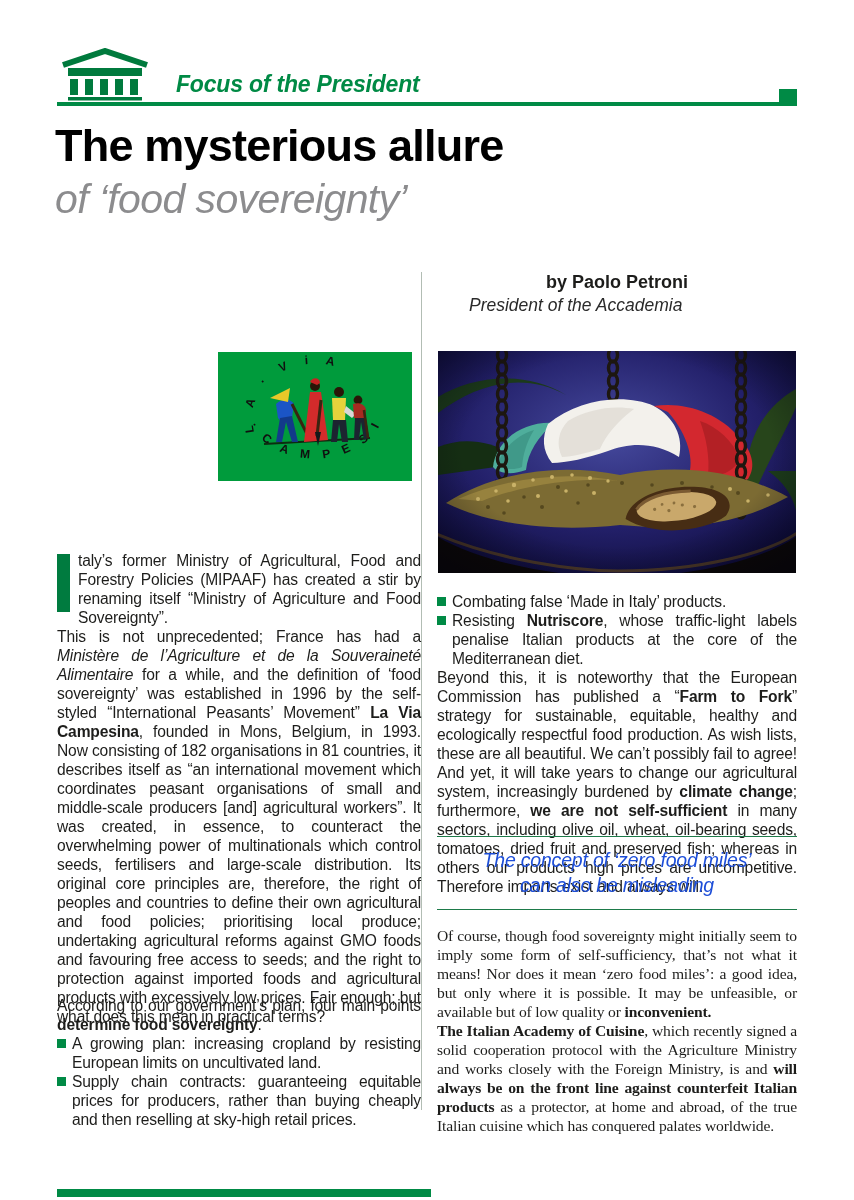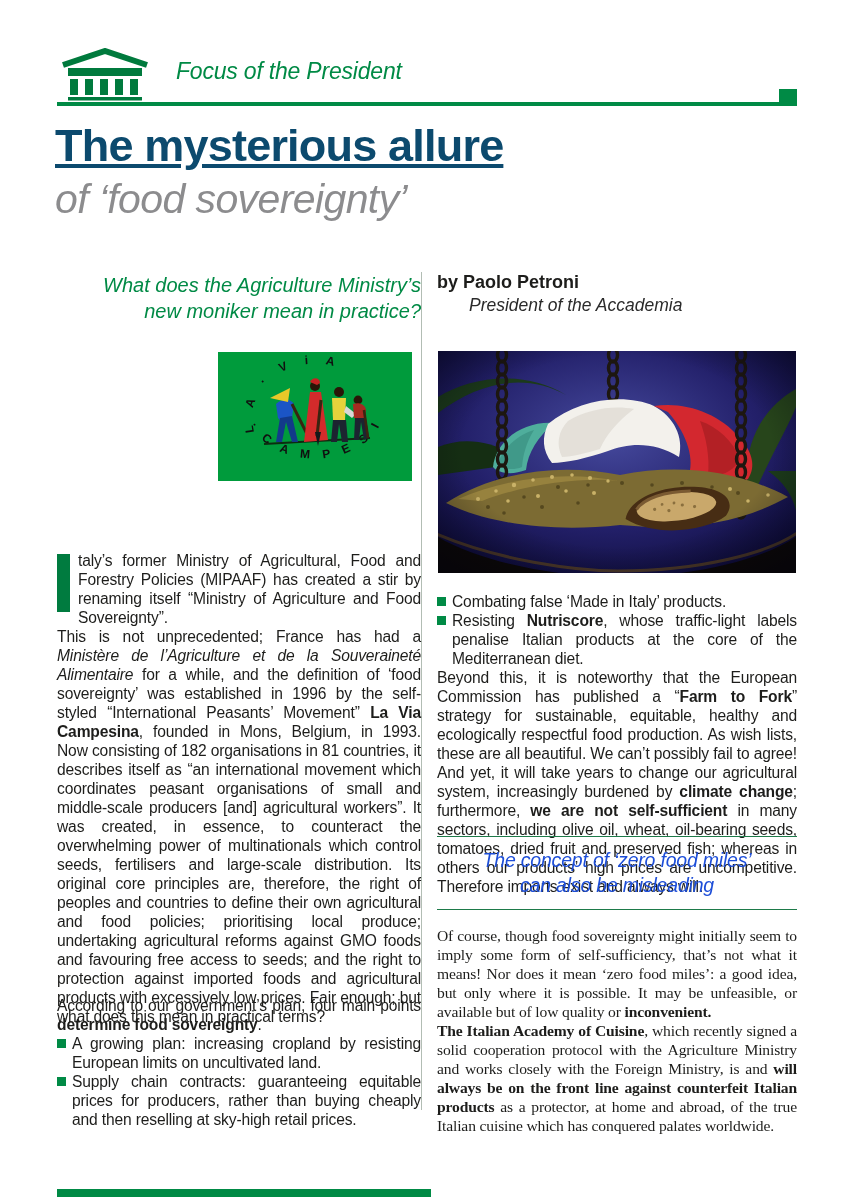--- a/index.html
+++ b/index.html
@@ -6,30 +6,30 @@
   .page{
     position:relative;width:854px;height:1200px;background:#ffffff;overflow:hidden;
     font-family:"Liberation Sans",sans-serif;color:#1d1d1b;
   }
   .b{font-weight:bold}
   .i{font-style:italic}
 
   
   .logo-temple{position:absolute;left:57px;top:48px;width:96px;height:58px;}
   .section-label{
-    position:absolute;left:176px;top:58px;font-size:23px;font-weight:normal;font-style:italic;
+    position:absolute;left:176px;top:71px;font-size:23px;font-weight:bold;font-style:italic;
     color:#008a45;letter-spacing:-0.2px;
   }
   .header-rule{position:absolute;left:57px;top:102px;width:723px;height:4px;background:#008a45;}
   .header-rule-sq{position:absolute;left:779px;top:89px;width:18px;height:17px;background:#008a45;}
 
   
   .title1{
     position:absolute;left:55px;top:120px;width:740px;
-    font-size:45px;font-weight:bold;color:#0c4a6e;letter-spacing:-0.8px;text-decoration:underline;
+    font-size:45px;font-weight:bold;color:#000000;letter-spacing:-0.8px;
   }
   .title2{
     position:absolute;left:55px;top:176px;width:740px;
     font-size:41px;font-style:italic;color:#8c8c8e;letter-spacing:-0.6px;
   }
 
   
   .col-divider{position:absolute;left:421px;top:272px;width:1px;height:838px;background:#b2bdb4;}
 
   .standfirst{
@@ -60,21 +60,21 @@
   .right-body1{position:absolute;left:437px;top:592px;width:360px;}
   .right-body2{position:absolute;left:437px;top:926px;width:360px;font-family:Liberation Serif, serif;}
 
   .bullet{padding-left:15px;text-indent:-15px;}
   .bullet .sq{
     display:inline-block;width:9px;height:9px;background:#008a45;margin-right:6px;
     transform:translateY(-1px);
   }
 
   
-  .byline-name{position:absolute;left:437px;top:272px;width:360px;font-size:18px;font-weight:bold;color:#1d1d1b;}
+  .byline-name{position:absolute;left:437px;top:272px;width:360px;font-size:18px;font-weight:bold;color:#1d1d1b;text-align:center;}
   .byline-role{position:absolute;left:437px;top:295px;width:360px;font-size:17.5px;font-style:italic;color:#2b2b2b;margin-left:32px;}
   .hero-photo{position:absolute;left:438px;top:351px;width:358px;height:222px;}
 
   .footer-bar{position:absolute;left:57px;top:1189px;width:374px;height:8px;background:#008a45;}
 </style>
 </head>
 <body>
 
 <div class="page">
 
@@ -91,22 +91,20 @@
   </svg>
   <div class="section-label">Focus of the President</div>
   <div class="header-rule"></div>
   <div class="header-rule-sq"></div>
 
   <div class="title1">The mysterious allure</div>
   <div class="title2">of ‘food sovereignty’</div>
 
   <div class="col-divider"></div>
 
-  <div class="standfirst">What does the Agriculture Ministry’s
-new moniker mean in practice?</div>
 
   <svg class="campesina" viewBox="0 0 194 129" aria-hidden="true">
     <rect x="0" y="0" width="194" height="129" fill="#009b3c"></rect>
     <defs>
       <path id="arcTop" d="M38,84 A63,54 0 1 1 158,80" fill="none"></path>
       <path id="arcBot" d="M30,68 A70,54 0 0 0 166,62" fill="none"></path>
     </defs>
     <text font-family="Liberation Sans, sans-serif" font-size="12" font-weight="bold" fill="#101010" letter-spacing="7">
       <textPath href="#arcTop" startOffset="4">L A · V i A</textPath>
     </text>

